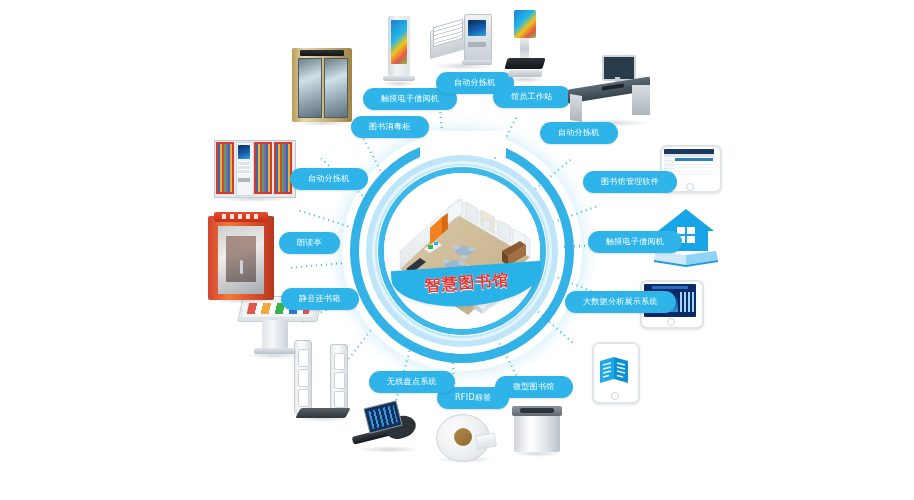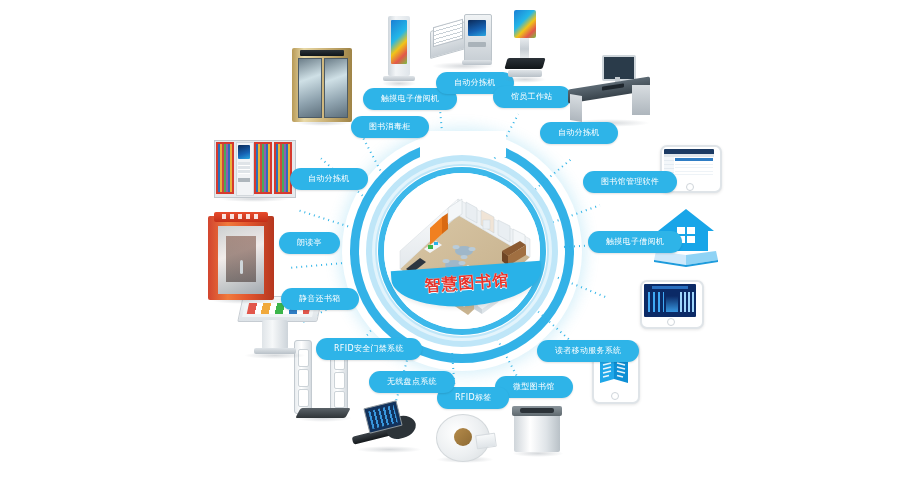--- a/index.html
+++ b/index.html
@@ -303,20 +303,21 @@
       <div style="position:absolute;left:8px;top:2px;width:36px;height:3px;background:#2e7fd6;opacity:.8;"></div>
       <div style="position:absolute;left:4px;top:8px;width:16px;height:20px;
            background:repeating-linear-gradient(90deg,#3fa9f5 0 2px,rgba(0,0,0,0) 2px 5px);"></div>
       <div style="position:absolute;left:22px;top:12px;width:12px;height:16px;
            background:linear-gradient(180deg,rgba(63,169,245,0),#3fa9f5);opacity:.85;"></div>
       <div style="position:absolute;left:36px;top:8px;width:14px;height:20px;
            background:repeating-linear-gradient(90deg,#9fd6fb 0 2px,rgba(0,0,0,0) 2px 4px);"></div>
     </div>
     <div class="homeBtn" style="left:27px;top:38px;"></div>
   </div>
+  <div class="pill" style="left:565px;top:291px;">大数据分析展示系统</div>
 
   <div class="dev" style="left:592px;top:342px;width:46px;height:62px;">
     <div class="tabletFrame" style="left:0;top:0;width:44px;height:58px;"></div>
     <div class="tabletScr" style="left:4px;top:5px;width:36px;height:44px;background:#ffffff;">
       <svg viewBox="0 0 36 44" width="36" height="44">
         <path d="M18 10 L4 14 L4 36 L18 32 Z" fill="#1fa7e8"></path>
         <path d="M18 10 L32 14 L32 36 L18 32 Z" fill="#0d8fd4"></path>
         <g stroke="#ffffff" stroke-width="1.4" opacity=".9">
           <line x1="7" y1="18" x2="15" y2="16"></line>
             <line x1="7" y1="22" x2="15" y2="20"></line>
@@ -324,21 +325,20 @@
             <line x1="7" y1="30" x2="13" y2="28.5"></line>
           <line x1="21" y1="16" x2="29" y2="18"></line>
             <line x1="21" y1="20" x2="29" y2="22"></line>
           <line x1="21" y1="24" x2="29" y2="26"></line>
             <line x1="21" y1="28.5" x2="27" y2="30"></line>
         </g>
       </svg>
     </div>
     <div class="homeBtn" style="left:19px;top:50px;"></div>
   </div>
-  <div class="pill" style="left:537px;top:340px;">读者移动服务系统</div>
 
   <div class="dev" style="left:510px;top:402px;width:56px;height:56px;">
     <div class="shadow" style="left:2px;top:48px;width:52px;height:7px;"></div>
     <div class="binBody" style="left:4px;top:10px;width:46px;height:40px;"></div>
     <div class="binTop" style="left:2px;top:4px;width:50px;height:10px;"></div>
     <div style="position:absolute;left:10px;top:6px;width:34px;height:5px;background:#2b3238;border-radius:2px;"></div>
   </div>
   <div class="pill" style="left:495px;top:376px;">微型图书馆</div>
 
   <div class="dev" style="left:432px;top:412px;width:66px;height:52px;">
@@ -368,21 +368,20 @@
       <div class="gateHole" style="left:3px;top:28px;width:9px;height:16px;"></div>
       <div class="gateHole" style="left:3px;top:48px;width:9px;height:16px;"></div>
     </div>
     <div class="gatePanel" style="left:38px;top:6px;width:16px;height:68px;">
       <div class="gateHole" style="left:3px;top:8px;width:9px;height:15px;"></div>
       <div class="gateHole" style="left:3px;top:27px;width:9px;height:15px;"></div>
       <div class="gateHole" style="left:3px;top:46px;width:9px;height:15px;"></div>
     </div>
     <div class="mat" style="left:6px;top:70px;width:50px;height:10px;transform:skewX(-28deg);"></div>
   </div>
-  <div class="pill" style="left:316px;top:338px;">RFID安全门禁系统</div>
 
   <div class="dev" style="left:236px;top:294px;width:86px;height:66px;">
     <div class="shadow" style="left:8px;top:58px;width:62px;height:7px;"></div>
     <div class="tableTop" style="left:4px;top:2px;width:78px;height:24px;"></div>
     <div class="tableScr" style="left:8px;top:5px;width:70px;height:18px;">
       <div style="position:absolute;left:4px;top:4px;width:62px;height:11px;
            background:linear-gradient(90deg,#e2574c 0 8px,#ffffff 8px 14px,#f0a93c 14px 22px,#ffffff 22px 28px,#3bb54a 28px 36px,#ffffff 36px 42px,#2f7dc4 42px 50px,#ffffff 50px 56px,#e2574c 56px 62px);"></div>
     </div>
     <div class="metal2" style="position:absolute;left:26px;top:26px;width:26px;height:30px;border-radius:3px;"></div>
     <div class="base" style="left:18px;top:54px;width:42px;height:6px;"></div>

